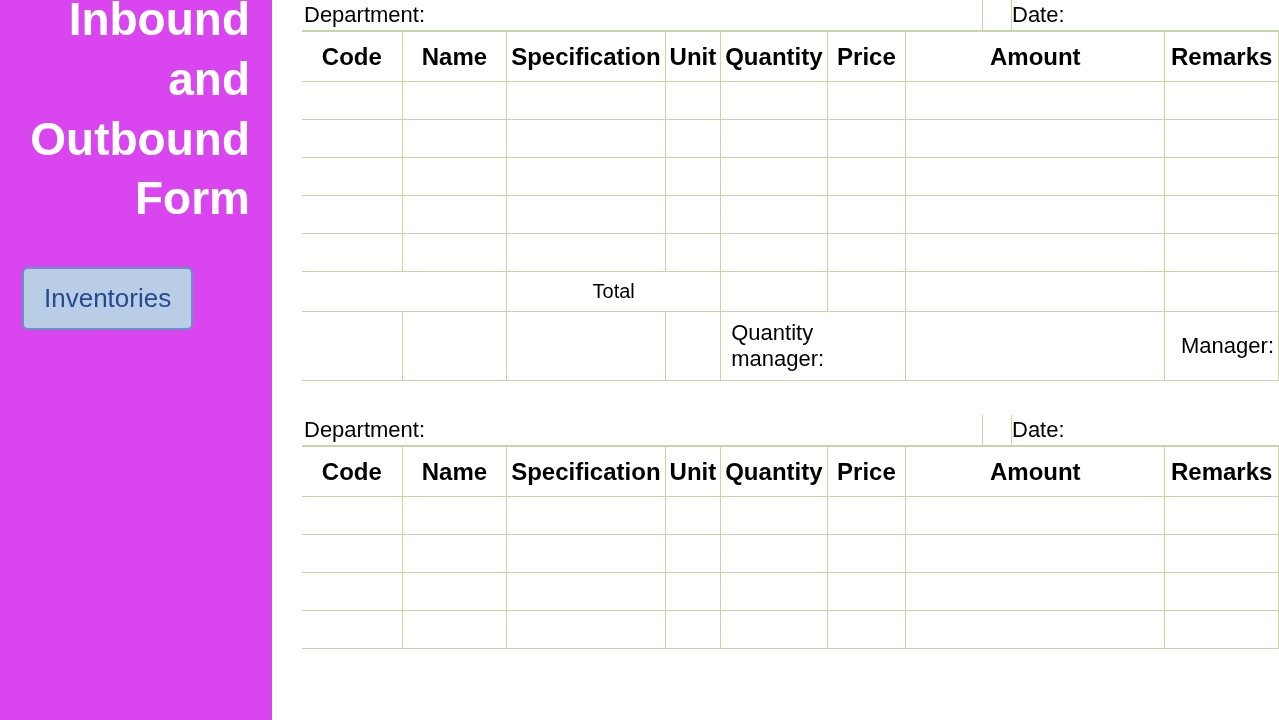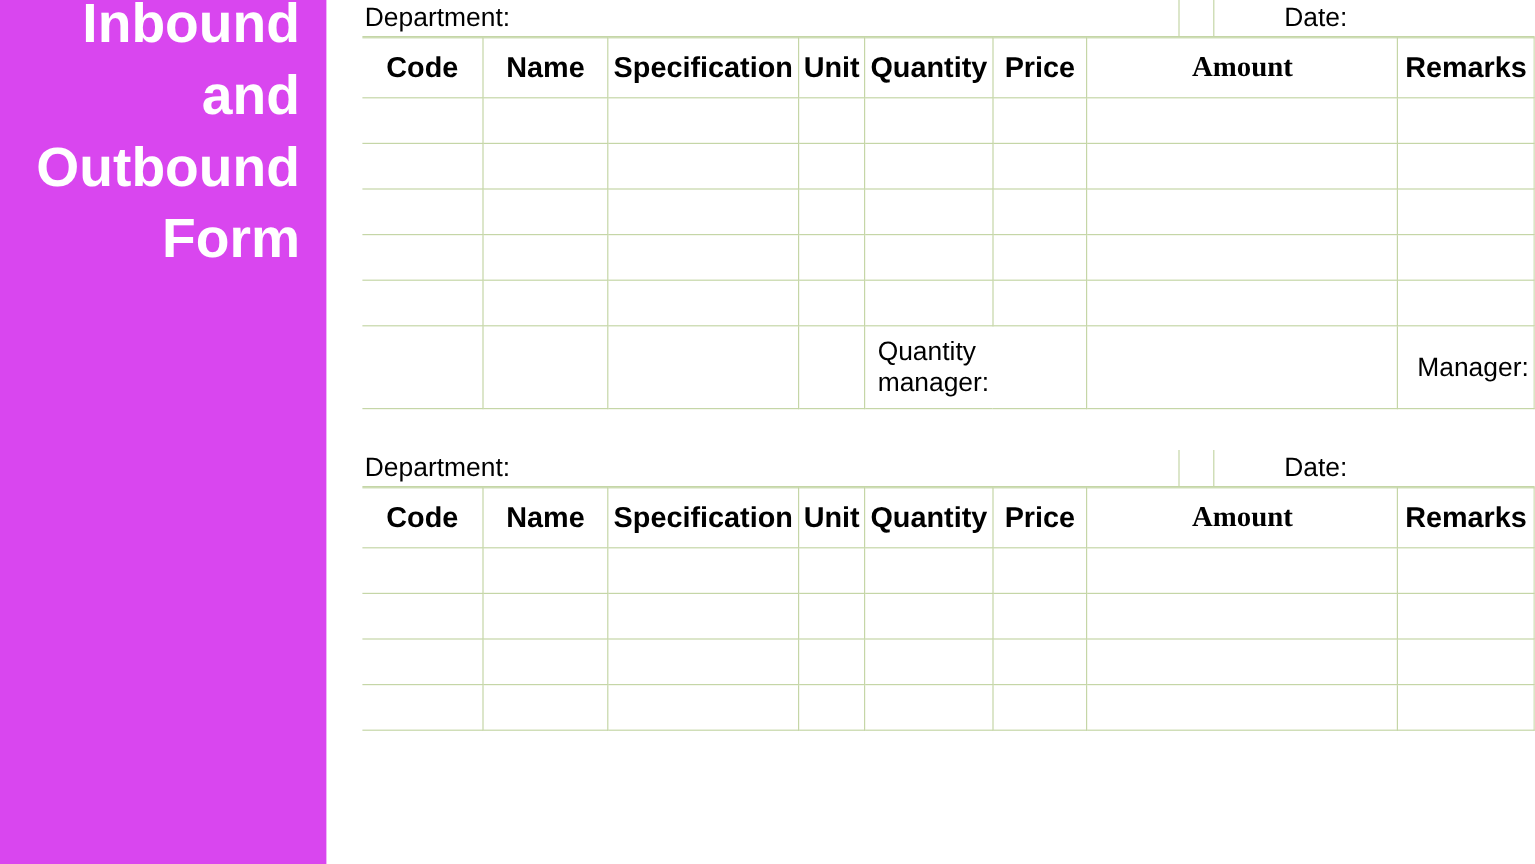--- a/index.html
+++ b/index.html
@@ -51,21 +51,21 @@
     display: flex;
     font-size: 22px;
     color: #000000;
     border-bottom: 1px solid #c5d6a7;
   }
   .dept-label {
     padding: 2px 0 2px 2px;
   }
   .dept-cell-a { width: 680px; }
   .dept-cell-b { width: 30px; border-left: 1px solid #c5d6a7; border-right: 1px solid #c5d6a7; }
-  .dept-cell-c { flex:1; text-align: center; padding-right: 98px; padding-top:2px; }
+  .dept-cell-c { flex:1; text-align: left; padding-right: 98px; padding-top:2px; }
   .table {
     width: 100%;
     border-collapse: collapse;
   }
   .table th, .table td {
     border: 1px solid #c5d6a7;
     font-size: 24px;
     font-weight: normal;
     color: #000000;
     text-align: center;
@@ -78,21 +78,21 @@
   }
   .table td {
     height: 38px;
   }
   .col-code { width: 104px; }
   .col-name { width: 108px; }
   .col-spec { width: 150px; }
   .col-unit { width: 54px; }
   .col-qty  { width: 100px; }
   .col-price{ width: 80px; }
-  .col-amount{ width: 278px; font-family: Liberation Serif, serif; }
+  .col-amount{ width: 278px; }
   .col-remarks{ width: 114px; }
   .total-row td {
     font-size: 20px;
     font-weight: normal;
     height: 36px;
   }
   .manager-row td {
     font-size: 22px;
     height: 44px;
     text-align: left;
@@ -106,20 +106,21 @@
     padding: 18px 0;
     border: 1px solid #b1cfa0;
   }
   .nb-left { border-left: none !important; }
 </style>
 </head>
 <body>
 
 <div class="sidebar">
   <div class="sidebar-title">Inbound and Outbound Form</div>
+  <div class="sidebar-button">Inventories</div>
 </div>
 
 <div class="main">
 
   <div class="form-block">
     <div class="dept-row">
       <div class="dept-label dept-cell-a">Department:</div>
       <div class="dept-cell-b"></div>
       <div class="dept-cell-c">Date:</div>
     </div>
@@ -178,20 +179,28 @@
       <tr>
             <td class="nb-left"></td>
             <td></td>
             <td></td>
             <td></td>
             <td></td>
             <td></td>
             <td></td>
             <td></td>
           </tr>
+      <tr class="total-row">
+        <td class="nb-left" colspan="2"></td>
+        <td colspan="2">Total</td>
+        <td></td>
+            <td></td>
+            <td></td>
+            <td></td>
+      </tr>
       <tr class="manager-row">
         <td class="nb-left"></td>
             <td></td>
             <td></td>
             <td></td>
         <td colspan="2">Quantity manager:</td>
         <td style="width:30px;"></td>
         <td style="text-align:right;">Manager:</td>
       </tr>
     </tbody>

